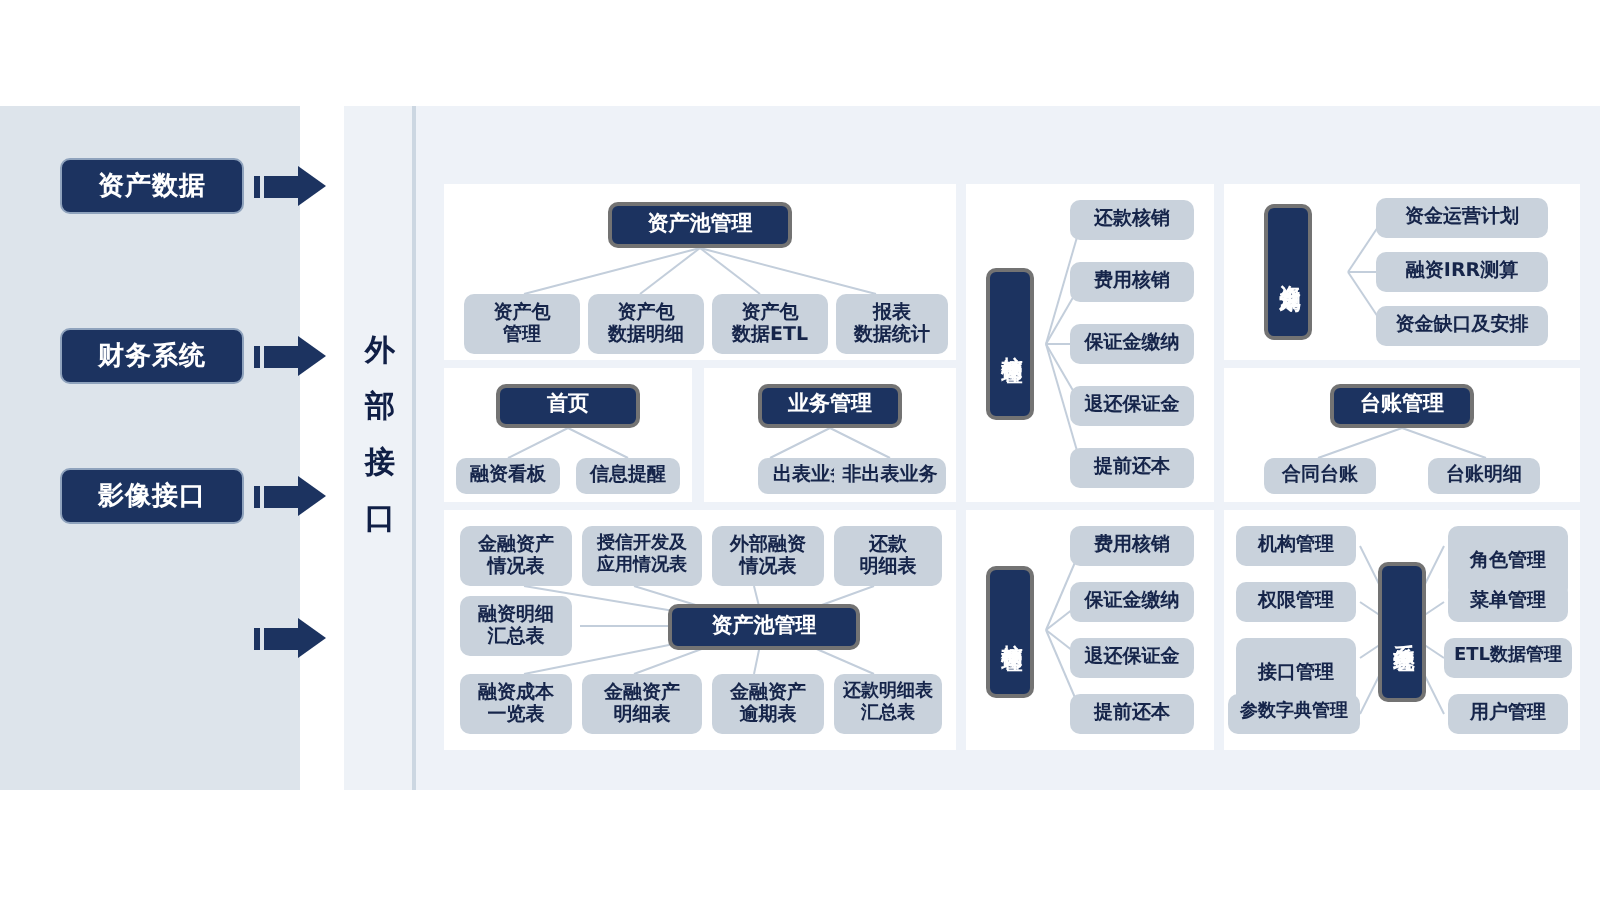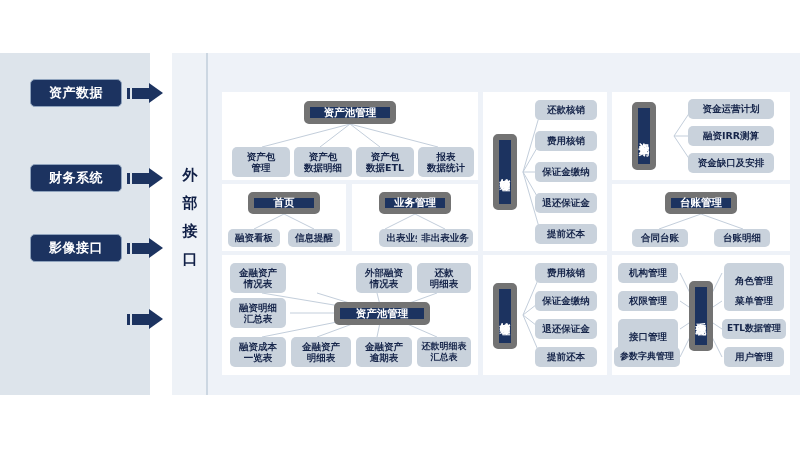--- a/index.html
+++ b/index.html
@@ -66,21 +66,21 @@
     background: #c9d2dc;
     border-radius: 5px;
     color: #16254a;
     font-size: 9.5px; font-weight: bold;
     display: flex; align-items: center; justify-content: center;
     text-align: center; line-height: 11.5px;
     padding: 0 2px;
   }
   .node.dark {
     background: #1c3360; color: #ffffff;
-    border: 6px solid #737373;
+    border: 2px solid #737373;
     font-size: 10.5px;
   }
   .node.vert {
     writing-mode: vertical-rl; text-orientation: upright;
     letter-spacing: 1px; line-height: 13px;
   }
 
   
   svg.conn { position: absolute; left: 0; top: 0; overflow: visible; pointer-events: none; }
   svg.conn line, svg.conn polyline { stroke: #c3cedb; stroke-width: 1; fill: none; }
@@ -209,20 +209,24 @@
         <line x1="160" y1="58" x2="68" y2="58"></line>
         <line x1="160" y1="58" x2="40" y2="82"></line>
         <line x1="160" y1="58" x2="95" y2="82"></line>
         <line x1="160" y1="58" x2="155" y2="82"></line>
         <line x1="160" y1="58" x2="215" y2="82"></line>
       </svg>
       <div class="node" style="left:8px;   top:8px; width:56px; height:30px;">
           <span style="white-space:pre-line">金融资产
 情况表</span>
         </div>
+      <div class="node" style="left:69px;  top:8px; width:60px; height:30px;">
+          <span style="white-space:pre-line; font-size:9px">授信开发及
+应用情况表</span>
+        </div>
       <div class="node" style="left:134px; top:8px; width:56px; height:30px;">
           <span style="white-space:pre-line">外部融资
 情况表</span>
         </div>
       <div class="node" style="left:195px; top:8px; width:54px; height:30px;">
           <span style="white-space:pre-line">还款
 明细表</span>
         </div>
 
       <div class="node" style="left:8px;   top:43px; width:56px; height:30px;">

